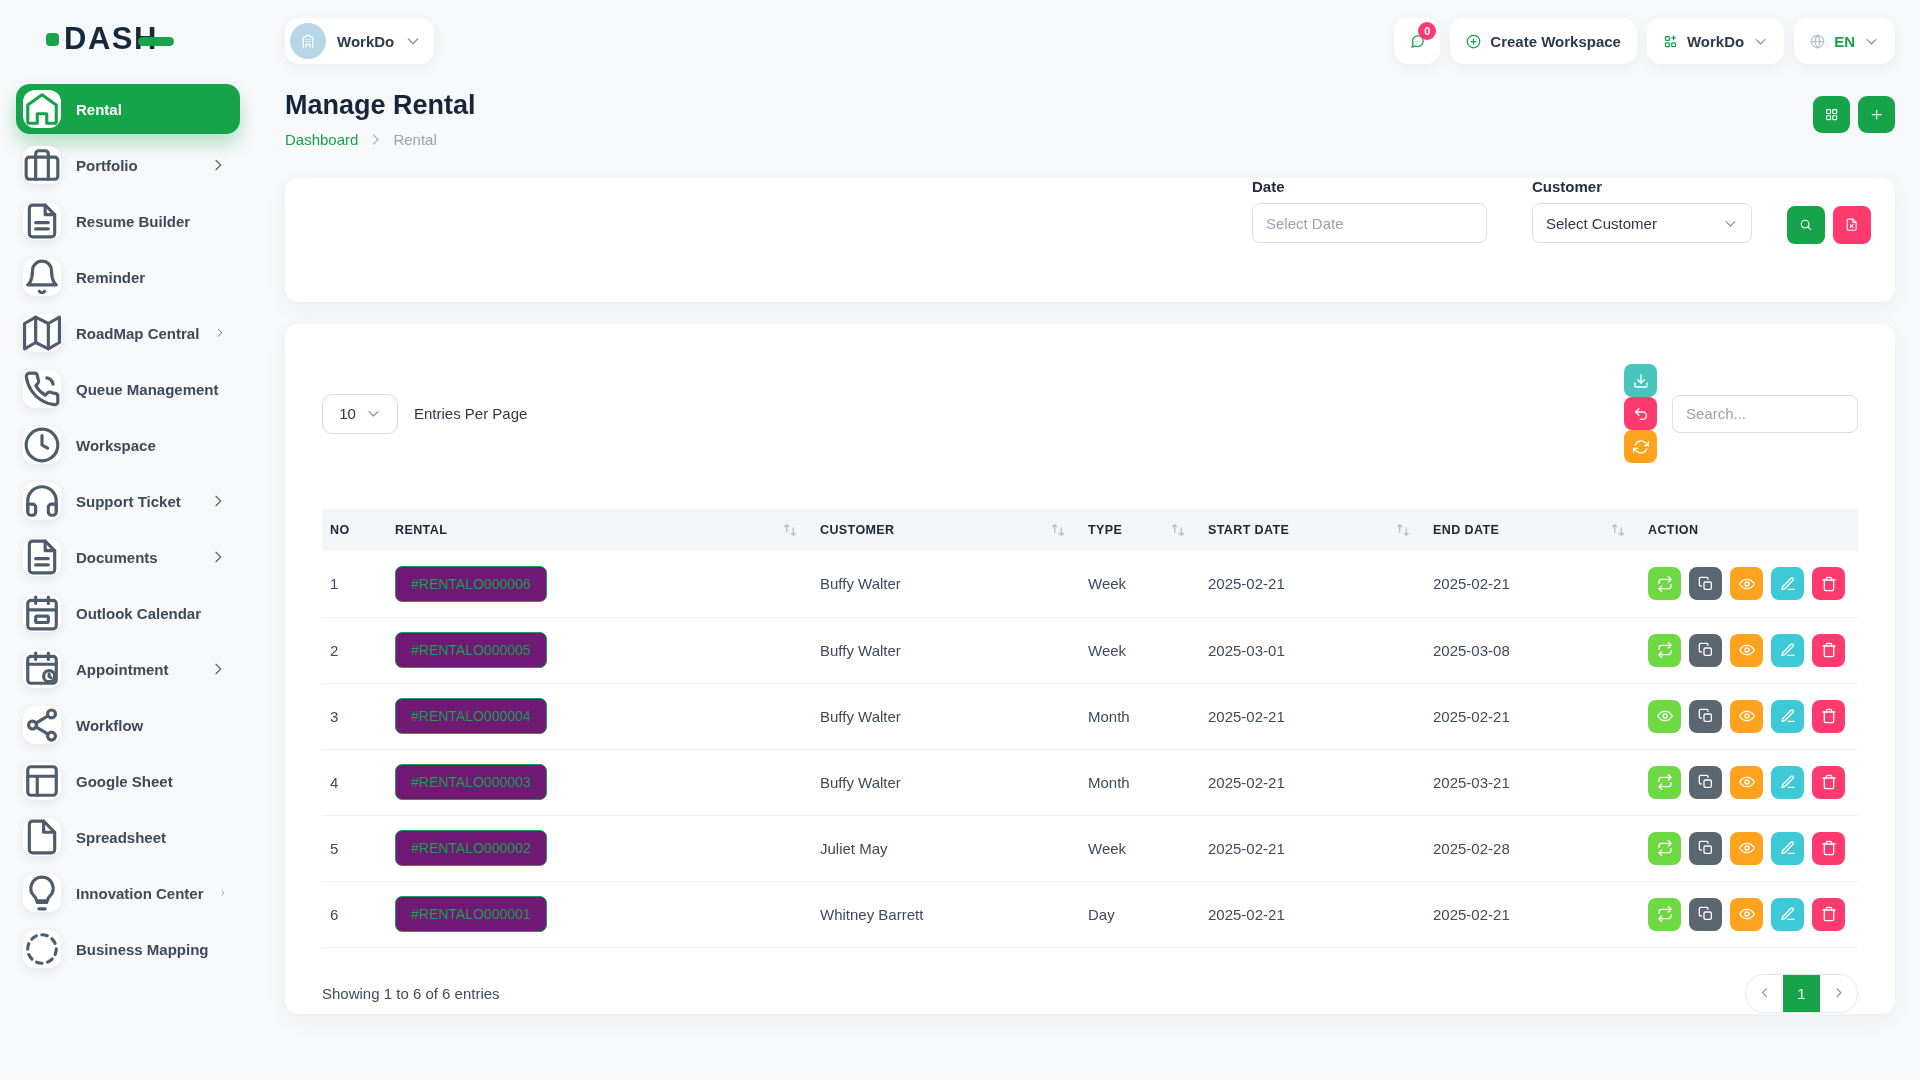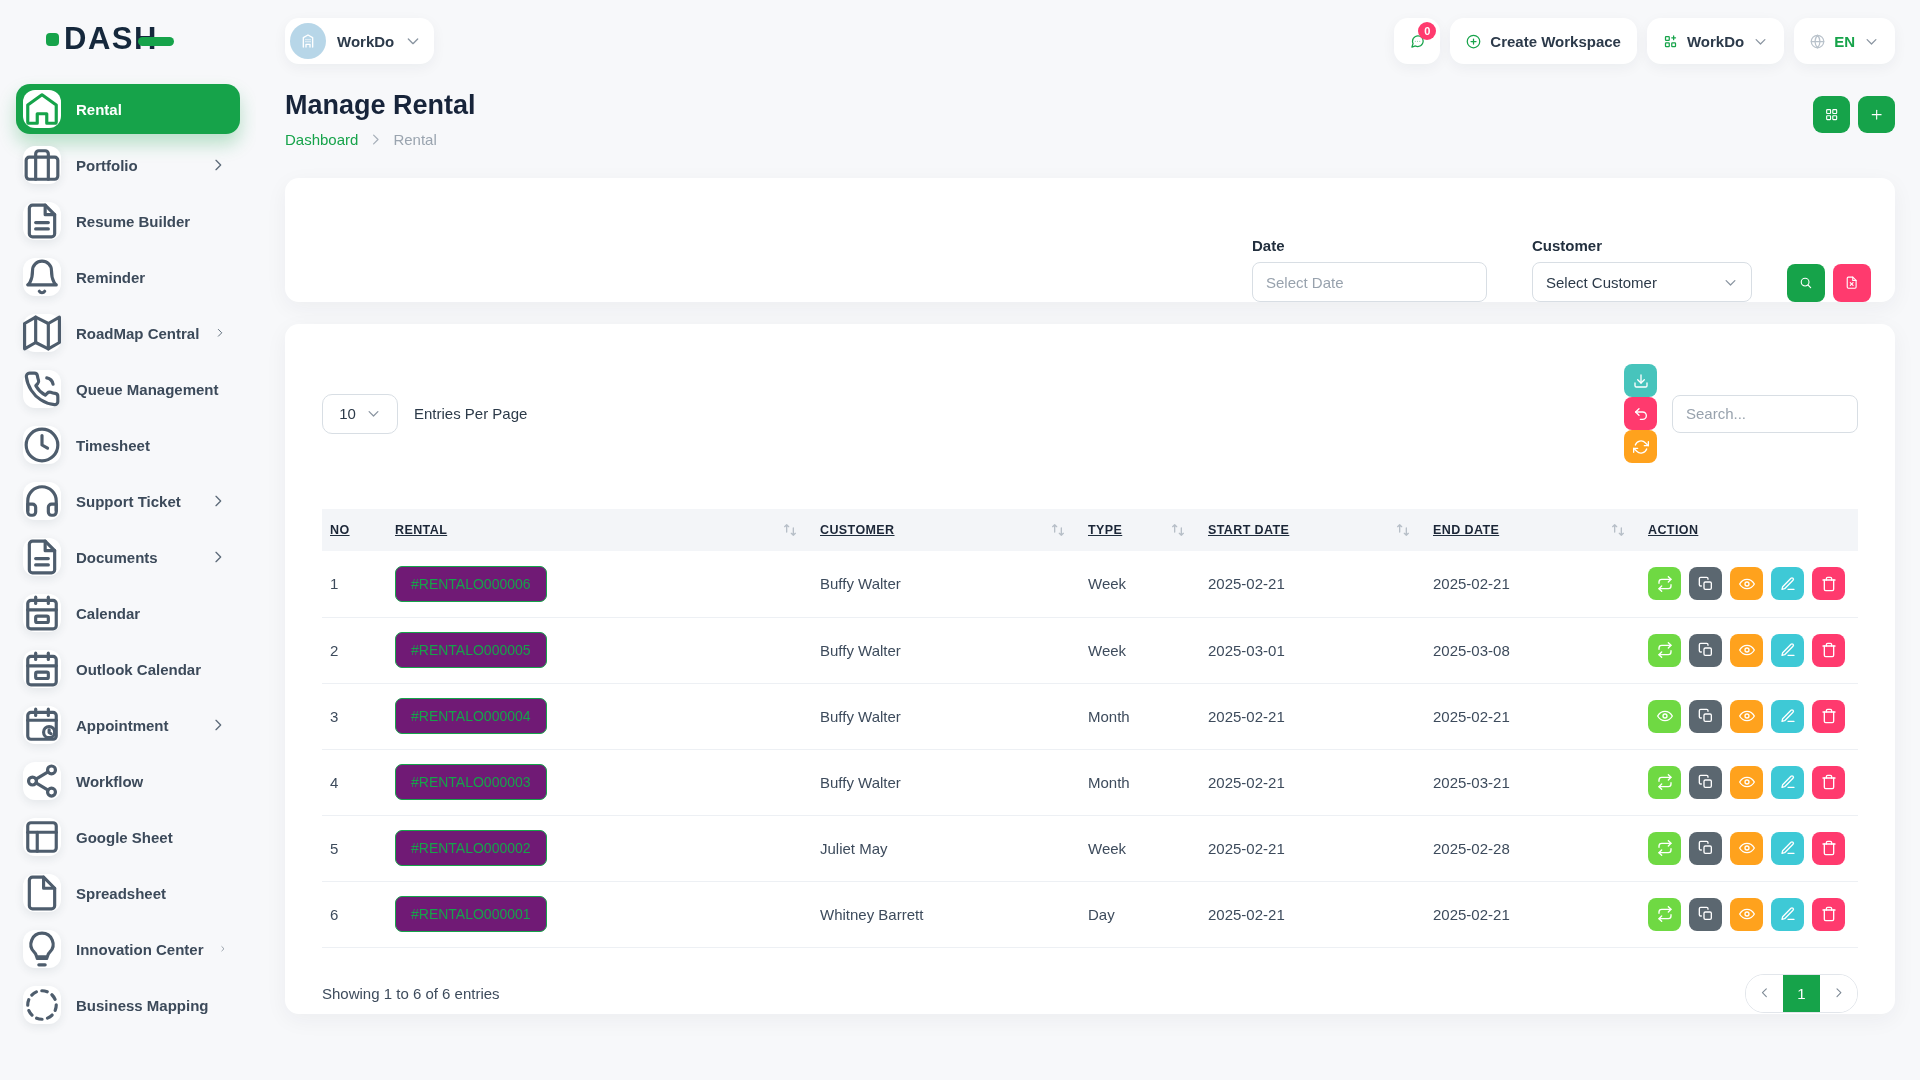--- a/index.html
+++ b/index.html
@@ -57,21 +57,21 @@
   .breadcrumb { display:flex; align-items:center; gap:10px; font-size:15px; }
   .bc-link { color:var(--primary); cursor:pointer; }
   .bc-sep { color:#a8b0ba; display:flex; } .bc-sep svg { width:13px; height:13px; }
   .bc-cur { color:#9aa4af; }
   .head-actions { display:flex; gap:8px; margin-top:6px; }
   .sq-btn { width:37px; height:37px; border-radius:9px; border:none; background:var(--primary); color:#fff;
             display:flex; align-items:center; justify-content:center; cursor:pointer; }
   .sq-btn svg { width:17px; height:17px; }
 
   .card { background:#fff; border-radius:14px; box-shadow:0 6px 22px rgba(30,45,65,.05); }
-  .filter-card { margin-top:30px; height:124px; display:flex; align-items:flex-end; justify-content:flex-end; padding:0 24px; }
+  .filter-card { margin-top:30px; height:124px; display:flex; align-items:flex-start; justify-content:flex-end; padding:0 24px; }
   .f-group { display:flex; flex-direction:column; gap:8px; }
   .f-label { font-size:15px; font-weight:600; color:#222f3e; }
   .f-input { width:235px; height:40px; border:1px solid #d8dee4; border-radius:8px; padding:0 13px; font-size:15px;
              color:#222f3e; background:#fff; font-family:inherit; }
   .f-input::placeholder { color:#98a2ad; }
   .f-select { width:220px; height:40px; border:1px solid #d8dee4; border-radius:8px; padding:0 13px; font-size:15px;
               color:#2c3a49; display:flex; align-items:center; justify-content:space-between; cursor:pointer; background:#fff; }
   .gap1 { width:45px; } .gap2 { width:35px; }
   .f-btns { display:flex; gap:8px; margin-top:28px; }
   .f-btn { width:38px; height:38px; border-radius:8px; border:none; color:#fff; display:flex; align-items:center; justify-content:center; cursor:pointer; }
@@ -87,21 +87,21 @@
   .controls-right { margin-left:auto; display:flex; align-items:center; }
   .tool-btn { width:33px; height:33px; border-radius:8px; border:none; color:#fff; margin-left:7px;
               display:flex; align-items:center; justify-content:center; cursor:pointer; }
   .tool-btn svg { width:16px; height:16px; }
   .t-teal { background:var(--teal); } .t-pink { background:var(--danger); } .t-orange { background:var(--warning); }
   .search-input { width:186px; height:38px; margin-left:15px; border:1px solid #d8dee4; border-radius:8px; padding:0 13px;
                   font-size:15px; color:#222f3e; font-family:inherit; }
   .search-input::placeholder { color:#98a2ad; }
 
   table { width:100%; border-collapse:collapse; table-layout:fixed; margin-top:46px; }
-  thead th { background:#f3f5f8; height:42px; text-align:left; padding:0;text-decoration:underline; }
+  thead th { background:#f3f5f8; height:42px; text-align:left; padding:0; }
   .th-inner { display:flex; align-items:center; justify-content:space-between; padding:0 14px 0 8px; }
   .th-label { font-size:12.5px; font-weight:700; letter-spacing:.4px; color:#1b2637; text-transform:uppercase; cursor:pointer; }
   .sort-ic { color:#b7bfc8; display:flex; cursor:pointer; } .sort-ic svg { width:13px; height:13px; }
   tbody td { height:66px; border-bottom:1px solid #edf0f4; font-size:15px; color:#3d4b5c; padding:0 8px; }
   .rental-pill { display:inline-block; border:1px solid var(--primary); color:var(--primary); border-radius:7px;
                  padding:9px 15px; font-size:14px; cursor:pointer; background:#701a75; }
   .actions { display:flex; gap:8px; }
   .abtn { width:33px; height:33px; border-radius:8px; border:none; color:#fff; display:flex; align-items:center; justify-content:center; cursor:pointer; }
   .abtn svg { width:16px; height:16px; }
   .v-success { background:var(--lime); } .v-secondary { background:var(--secondary); } .v-warning { background:var(--warning); }
@@ -208,21 +208,21 @@
           </span>
   </div>
 
   <div class="s-item">
     <span class="s-icon">
             <svg viewBox="0 0 24 24" fill="none" stroke="currentColor" stroke-width="2" stroke-linecap="round" stroke-linejoin="round" width="1em" height="1em" style="width:100%;height:100%">
               <circle cx="12" cy="12" r="10"></circle>
               <polyline points="12 6 12 12 15.5 14"></polyline>
             </svg>
           </span>
-    <span class="s-label">Timesheet</span>
+    <span class="s-label">Workspace</span>
     <span class="s-chev" style="visibility: hidden;"></span>
   </div>
 
   <div class="s-item">
     <span class="s-icon">
             <svg viewBox="0 0 24 24" fill="none" stroke="currentColor" stroke-width="2" stroke-linecap="round" stroke-linejoin="round" width="1em" height="1em" style="width:100%;height:100%">
               <path d="M3 18v-6a9 9 0 0 1 18 0v6"></path>
               <path d="M21 19a2 2 0 0 1-2 2h-1a2 2 0 0 1-2-2v-3a2 2 0 0 1 2-2h3zM3 19a2 2 0 0 0 2 2h1a2 2 0 0 0 2-2v-3a2 2 0 0 0-2-2H3z"></path>
             </svg>
           </span>
@@ -244,33 +244,20 @@
             </svg>
           </span>
     <span class="s-label">Documents</span>
     <span class="s-chev">
             <svg viewBox="0 0 24 24" fill="none" stroke="currentColor" stroke-width="2" stroke-linecap="round" stroke-linejoin="round" width="1em" height="1em" style="width:100%;height:100%">
               <polyline points="9 5 16 12 9 19"></polyline>
             </svg>
           </span>
   </div>
 
-  <div class="s-item">
-    <span class="s-icon">
-            <svg viewBox="0 0 24 24" fill="none" stroke="currentColor" stroke-width="2" stroke-linecap="round" stroke-linejoin="round" width="1em" height="1em" style="width:100%;height:100%">
-              <rect x="3" y="4" width="18" height="18" rx="2"></rect>
-              <line x1="16" y1="2" x2="16" y2="6"></line>
-              <line x1="8" y1="2" x2="8" y2="6"></line>
-              <line x1="3" y1="10" x2="21" y2="10"></line>
-              <rect x="8" y="14" width="8" height="4" rx="1"></rect>
-            </svg>
-          </span>
-    <span class="s-label">Calendar</span>
-    <span class="s-chev" style="visibility: hidden;"></span>
-  </div>
 
   <div class="s-item">
     <span class="s-icon">
             <svg viewBox="0 0 24 24" fill="none" stroke="currentColor" stroke-width="2" stroke-linecap="round" stroke-linejoin="round" width="1em" height="1em" style="width:100%;height:100%">
               <rect x="3" y="4" width="18" height="18" rx="2"></rect>
               <line x1="16" y1="2" x2="16" y2="6"></line>
               <line x1="8" y1="2" x2="8" y2="6"></line>
               <line x1="3" y1="10" x2="21" y2="10"></line>
               <rect x="8" y="14" width="8" height="4" rx="1"></rect>
             </svg>

